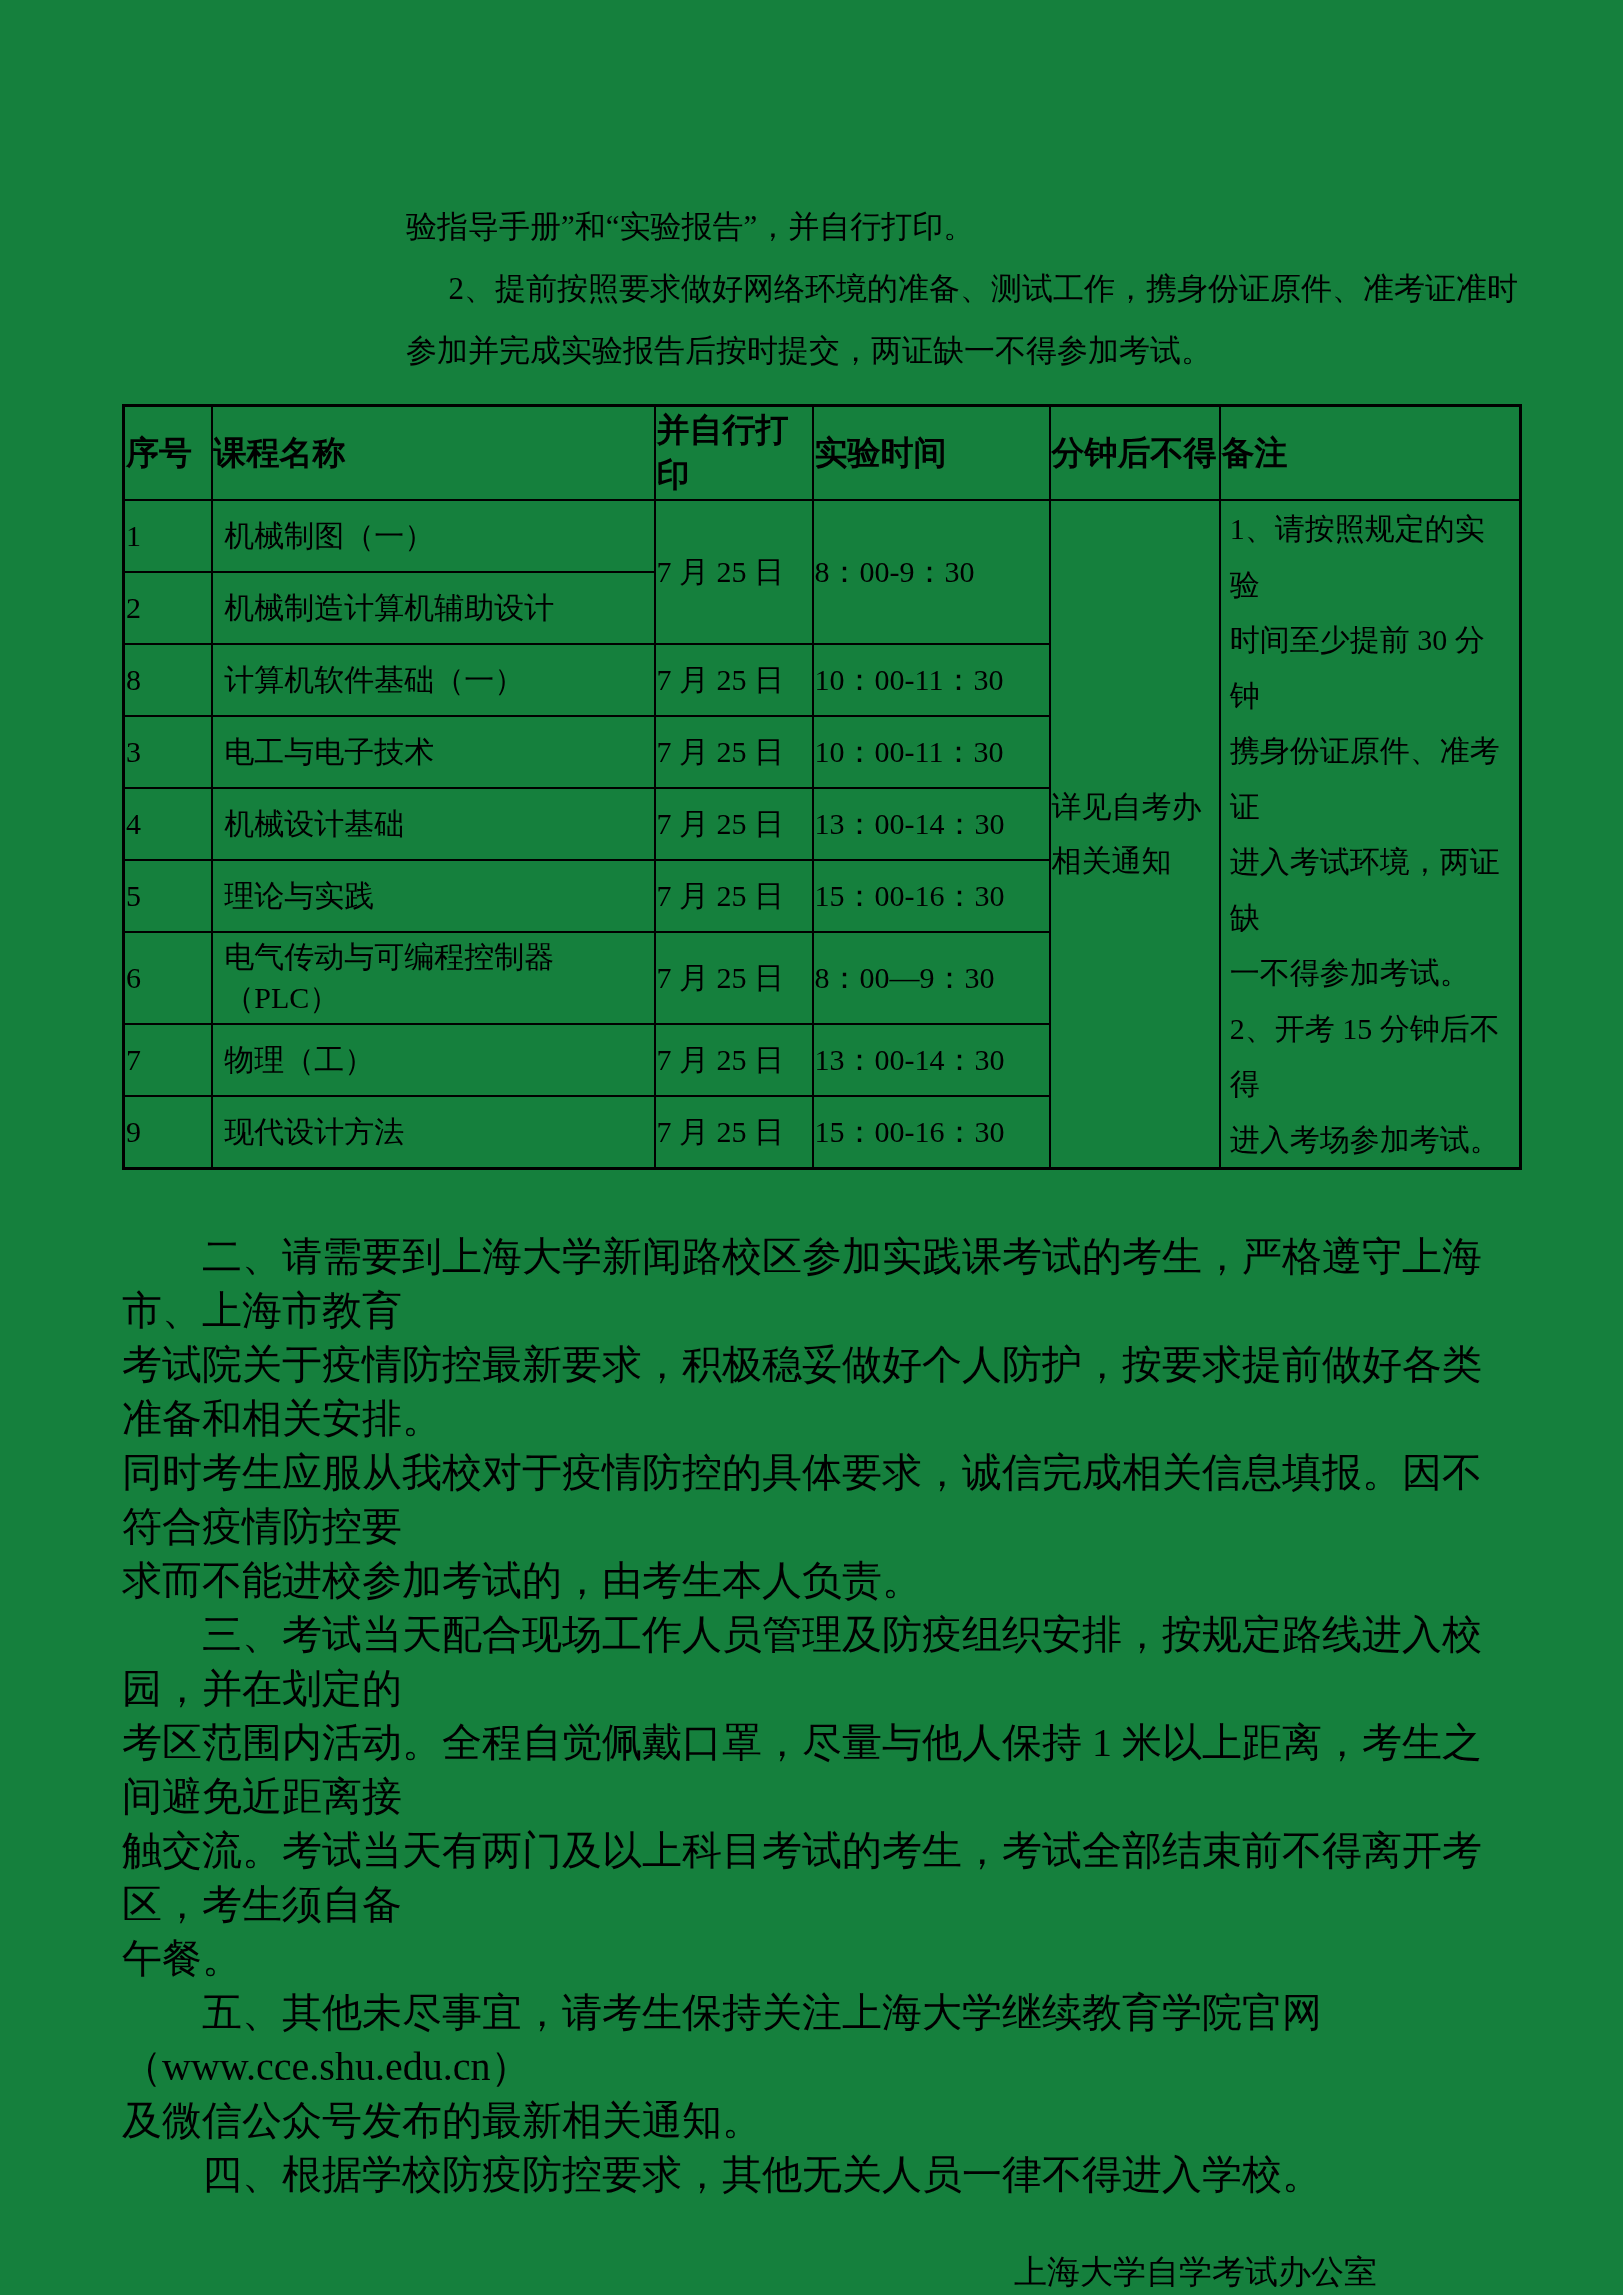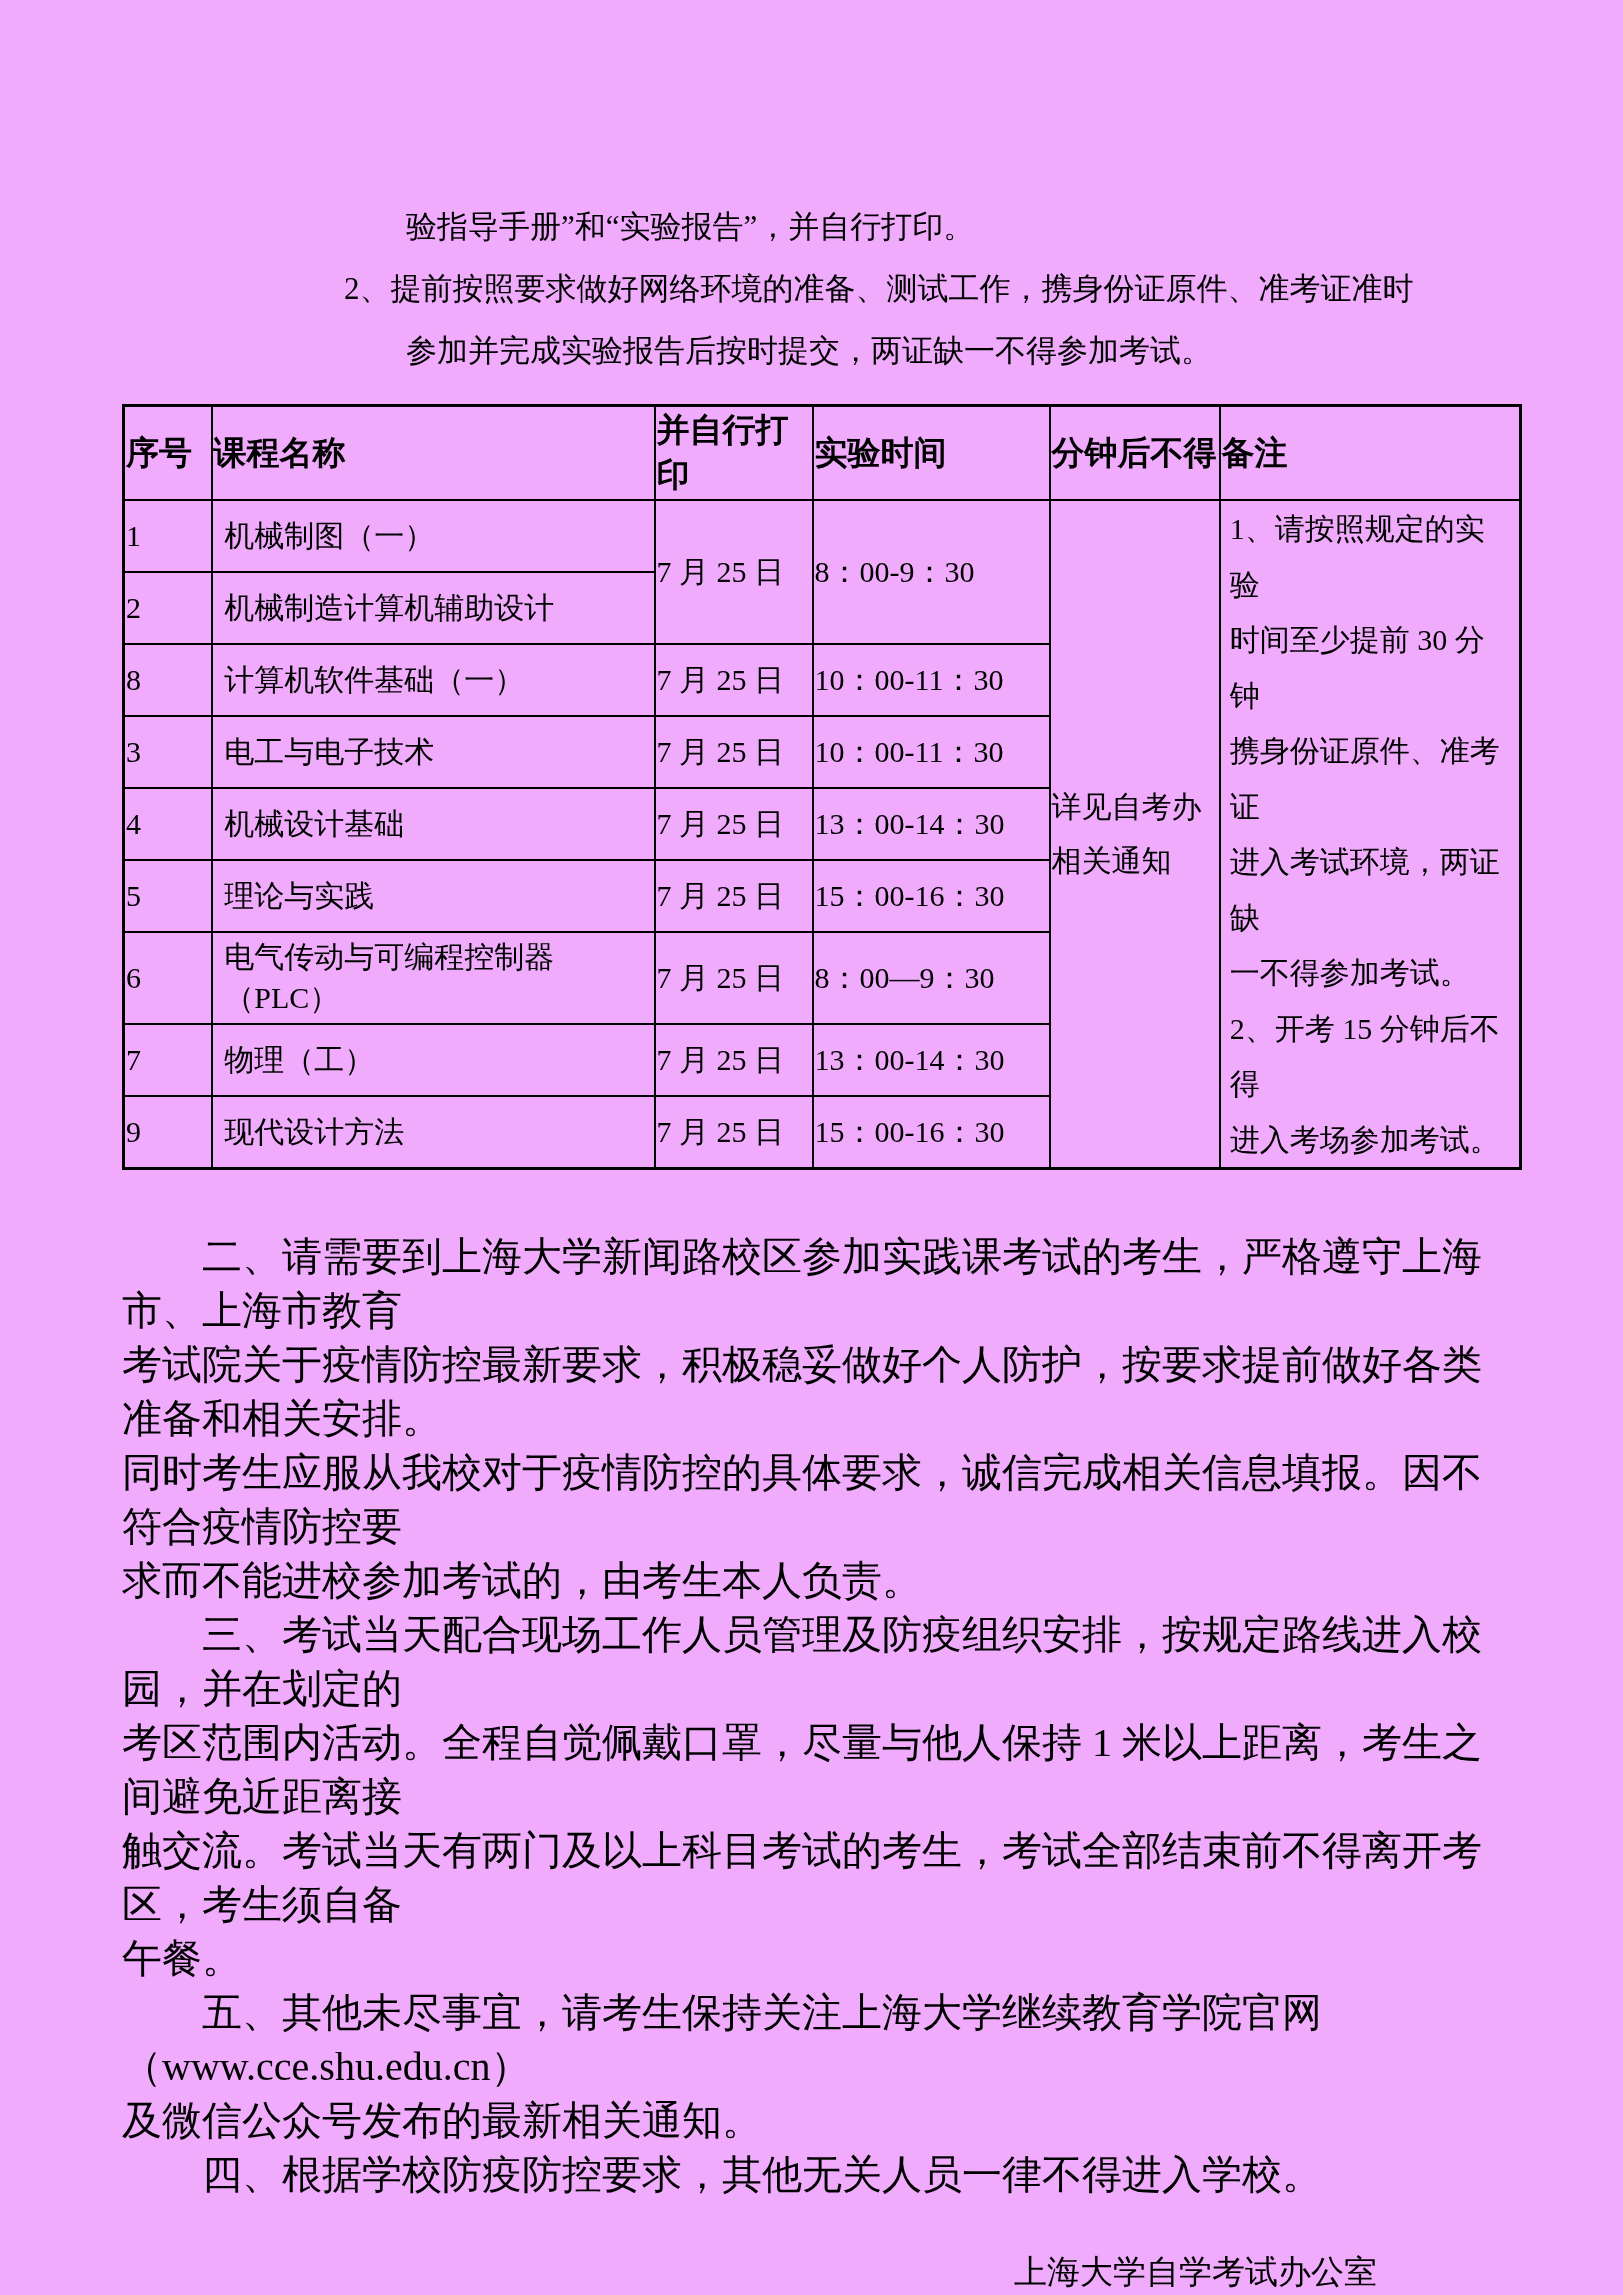--- a/index.html
+++ b/index.html
@@ -7,29 +7,29 @@
     padding: 0;
     background: #ffffff;
     font-family: "Liberation Serif", "DejaVu Serif", serif;
     color: #000000;
   }
   .page {
     position: relative;
     width: 1623px;
     height: 2295px;
     box-sizing: border-box;
-    background: #f0abfc;
+    background: #15803d;
     padding: 196px 105px 12px 122px;
     overflow: hidden;
   }
 
   
   .intro { font-size: 31px; line-height: 62px; }
   .intro .l-deep { margin-left: 284px; }
-  .intro .l-item { margin-left: 222px; }
+  .intro .l-item { margin-left: 222px; text-align: right; }
 
   
   table.sched {
     margin-top: 22px;
     border-collapse: collapse;
     table-layout: fixed;
     width: 1397px;
     border: 3.3px solid #000;
   }
   table.sched th, table.sched td {

